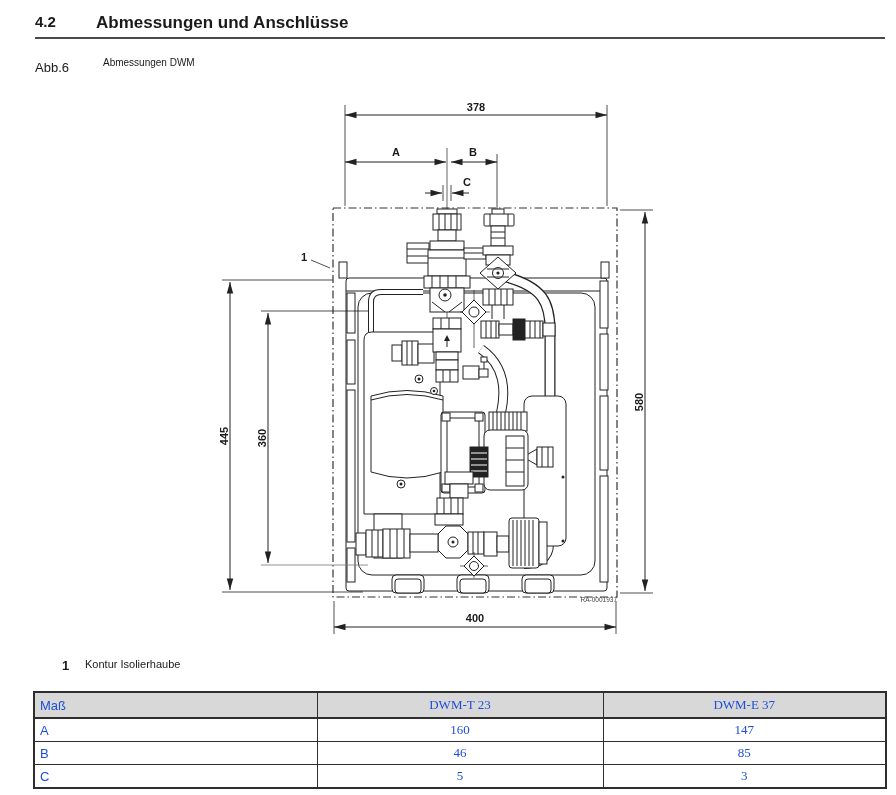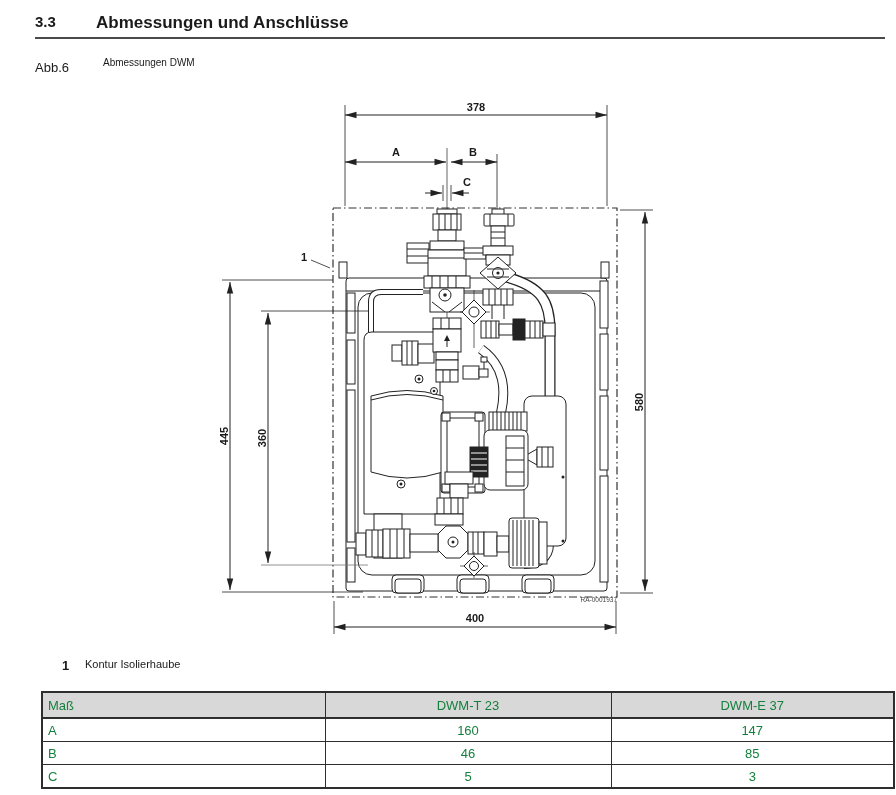--- a/index.html
+++ b/index.html
@@ -10,33 +10,33 @@
   .h-title{left:96px;top:13px;font-size:17px;font-weight:bold;}
   .rule{left:35px;top:37px;width:850px;height:2px;background:#4a4a4a;}
   .cap-label{left:35px;top:60px;font-size:13px;}
   .cap-title{left:103px;top:57px;font-size:10px;}
   .legend-num{left:62px;top:658px;font-size:13px;font-weight:bold;}
   .legend-text{left:85px;top:658px;font-size:11px;}
   #drawing{left:0;top:0;}
   svg text{font-family:"Liberation Sans",sans-serif;font-weight:bold;font-size:11px;fill:#1a1a1a;}
   svg text.tiny{font-weight:normal;font-size:6.5px;fill:#444;}
   table.dims{position:absolute;left:33px;top:691px;width:852px;border-collapse:collapse;
-             table-layout:fixed;font-size:13px;color:#15803d;margin-left:8px;}
+             table-layout:fixed;font-size:13px;color:#1d4ed8;}
   table.dims td,table.dims th{border:1px solid #2e2e2e;padding:0 0 0 5px;height:22px;
              font-weight:normal;text-align:left;overflow:hidden;white-space:nowrap;}
   table.dims tr.head th{background:#d8d8d8;height:24px;border-bottom:2px solid #2e2e2e;}
-  table.dims th.c,table.dims td.c{text-align:center;padding:0;}
+  table.dims th.c,table.dims td.c{text-align:center;padding:0;font-family:Liberation Serif, serif;}
   table.dims{border:2px solid #2e2e2e;}
 </style>
 </head>
 <body>
 
 <div id="page">
 
-  <span class="abs h-num">3.3</span>
+  <span class="abs h-num">4.2</span>
   <span class="abs h-title">Abmessungen und Anschlüsse</span>
   <div class="abs rule"></div>
   <span class="abs cap-label">Abb.6</span>
   <span class="abs cap-title">Abmessungen DWM</span>
 
   <svg id="drawing" class="abs" width="896" height="660" viewBox="0 0 896 660">
     <defs>
       <marker id="ah" markerUnits="userSpaceOnUse" markerWidth="13" markerHeight="9" refX="12" refY="4" orient="auto-start-reverse">
         <path d="M12,4 L0.5,0.8 L0.5,7.2 Z" fill="#222"></path>
       </marker>

